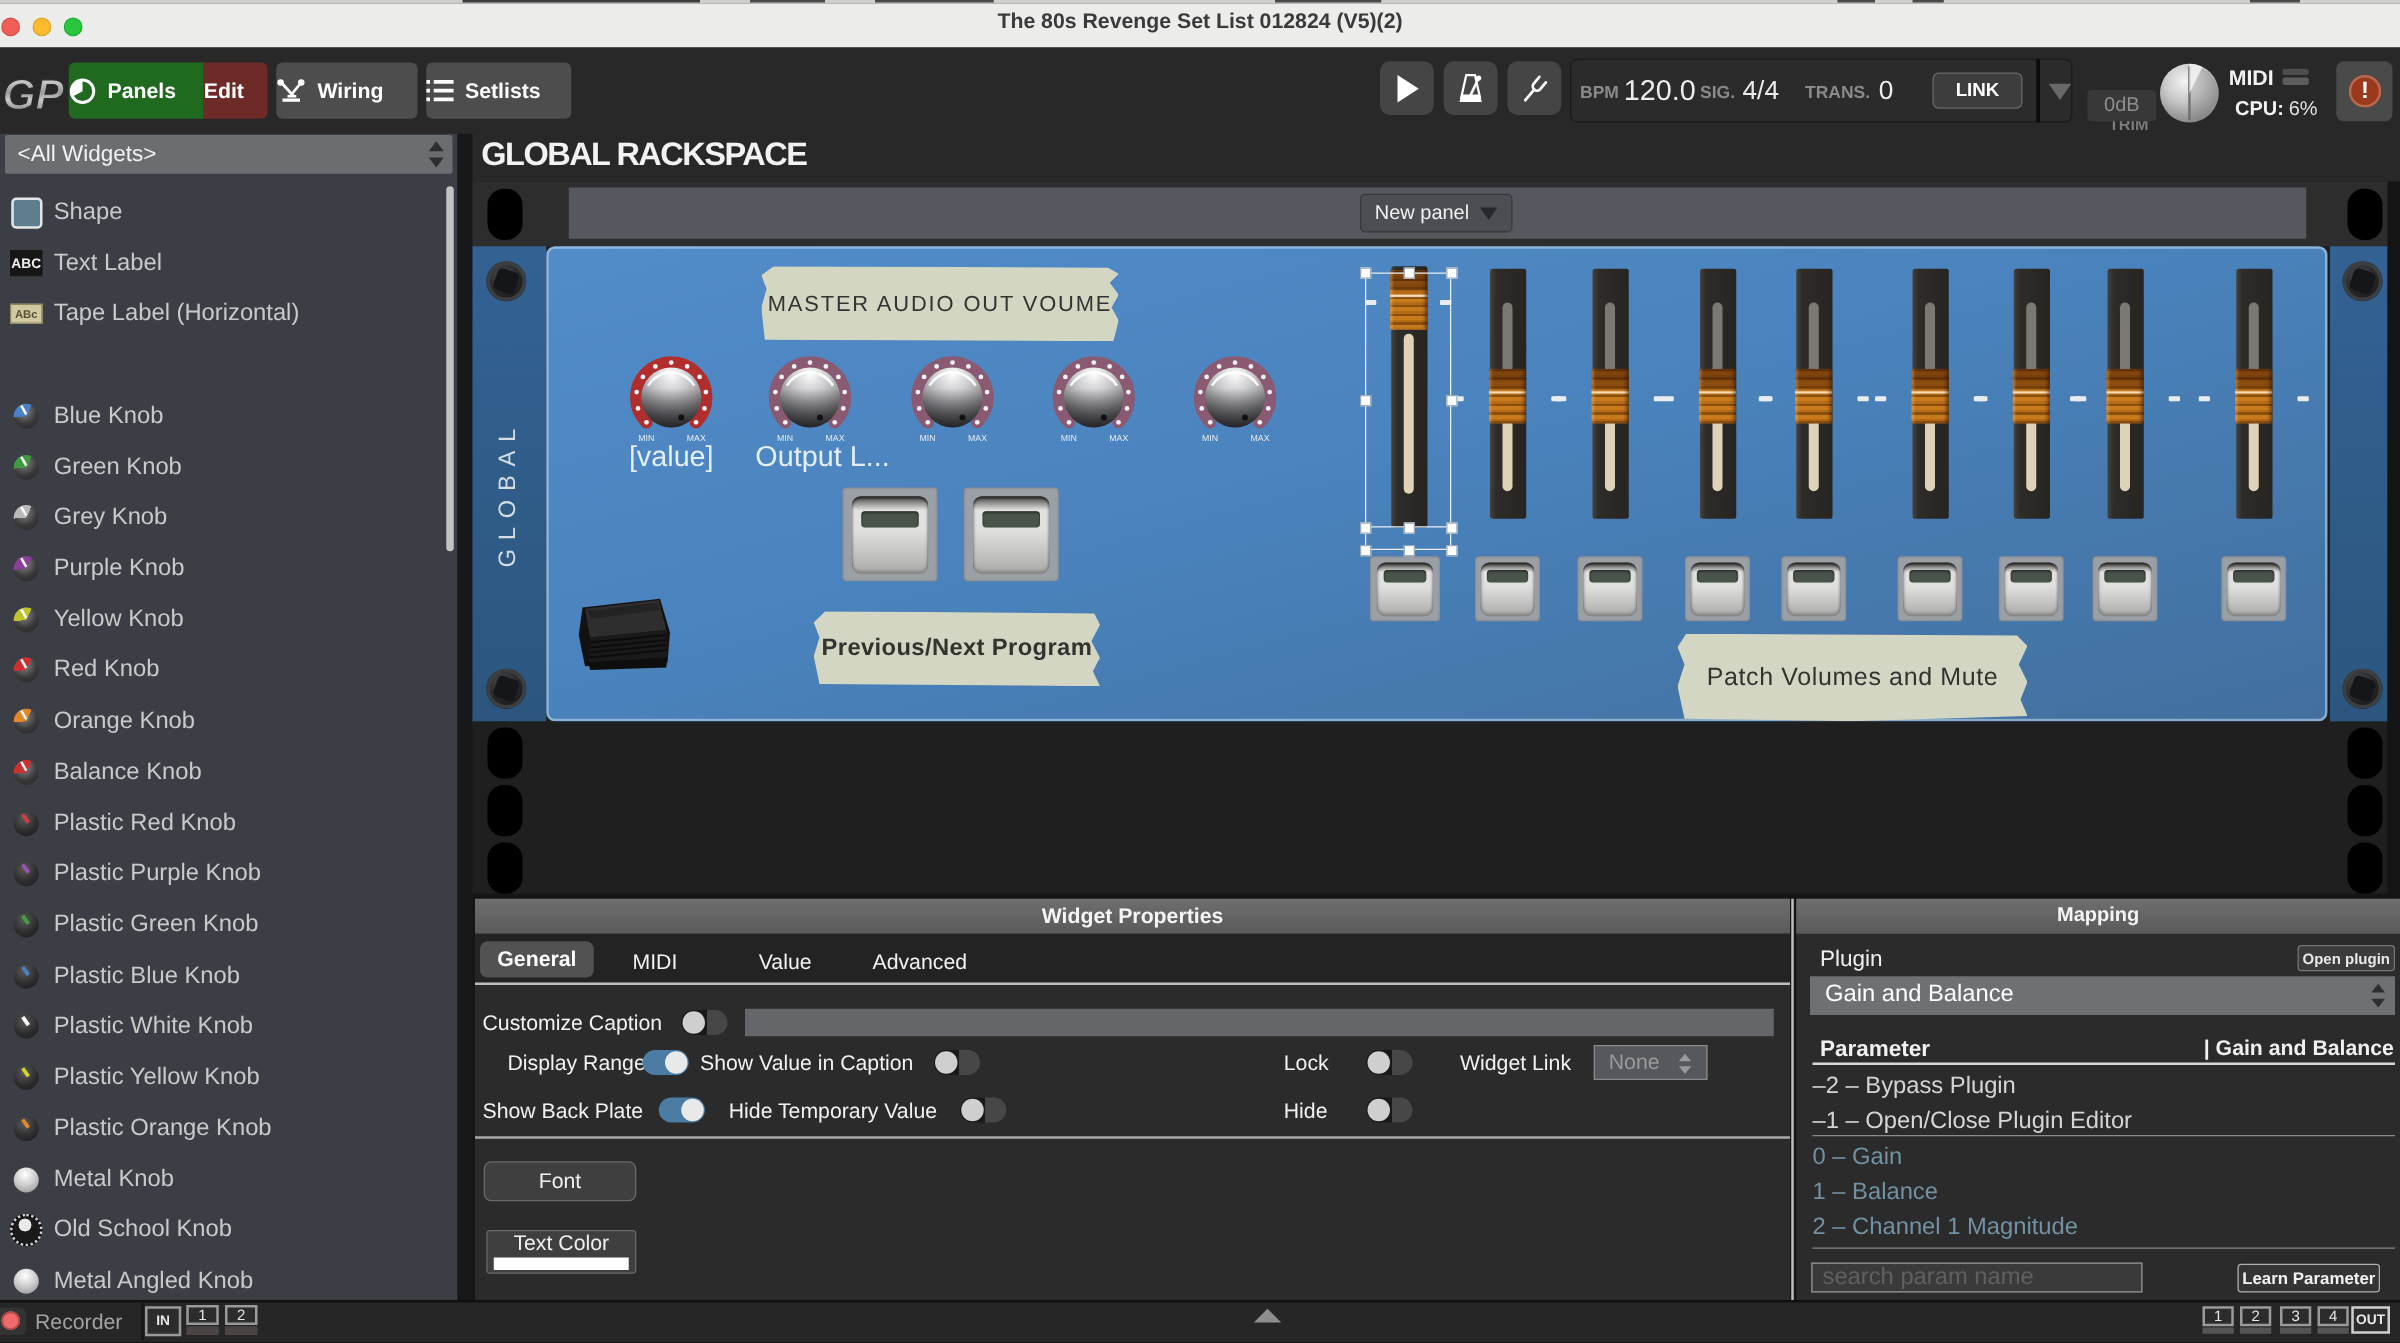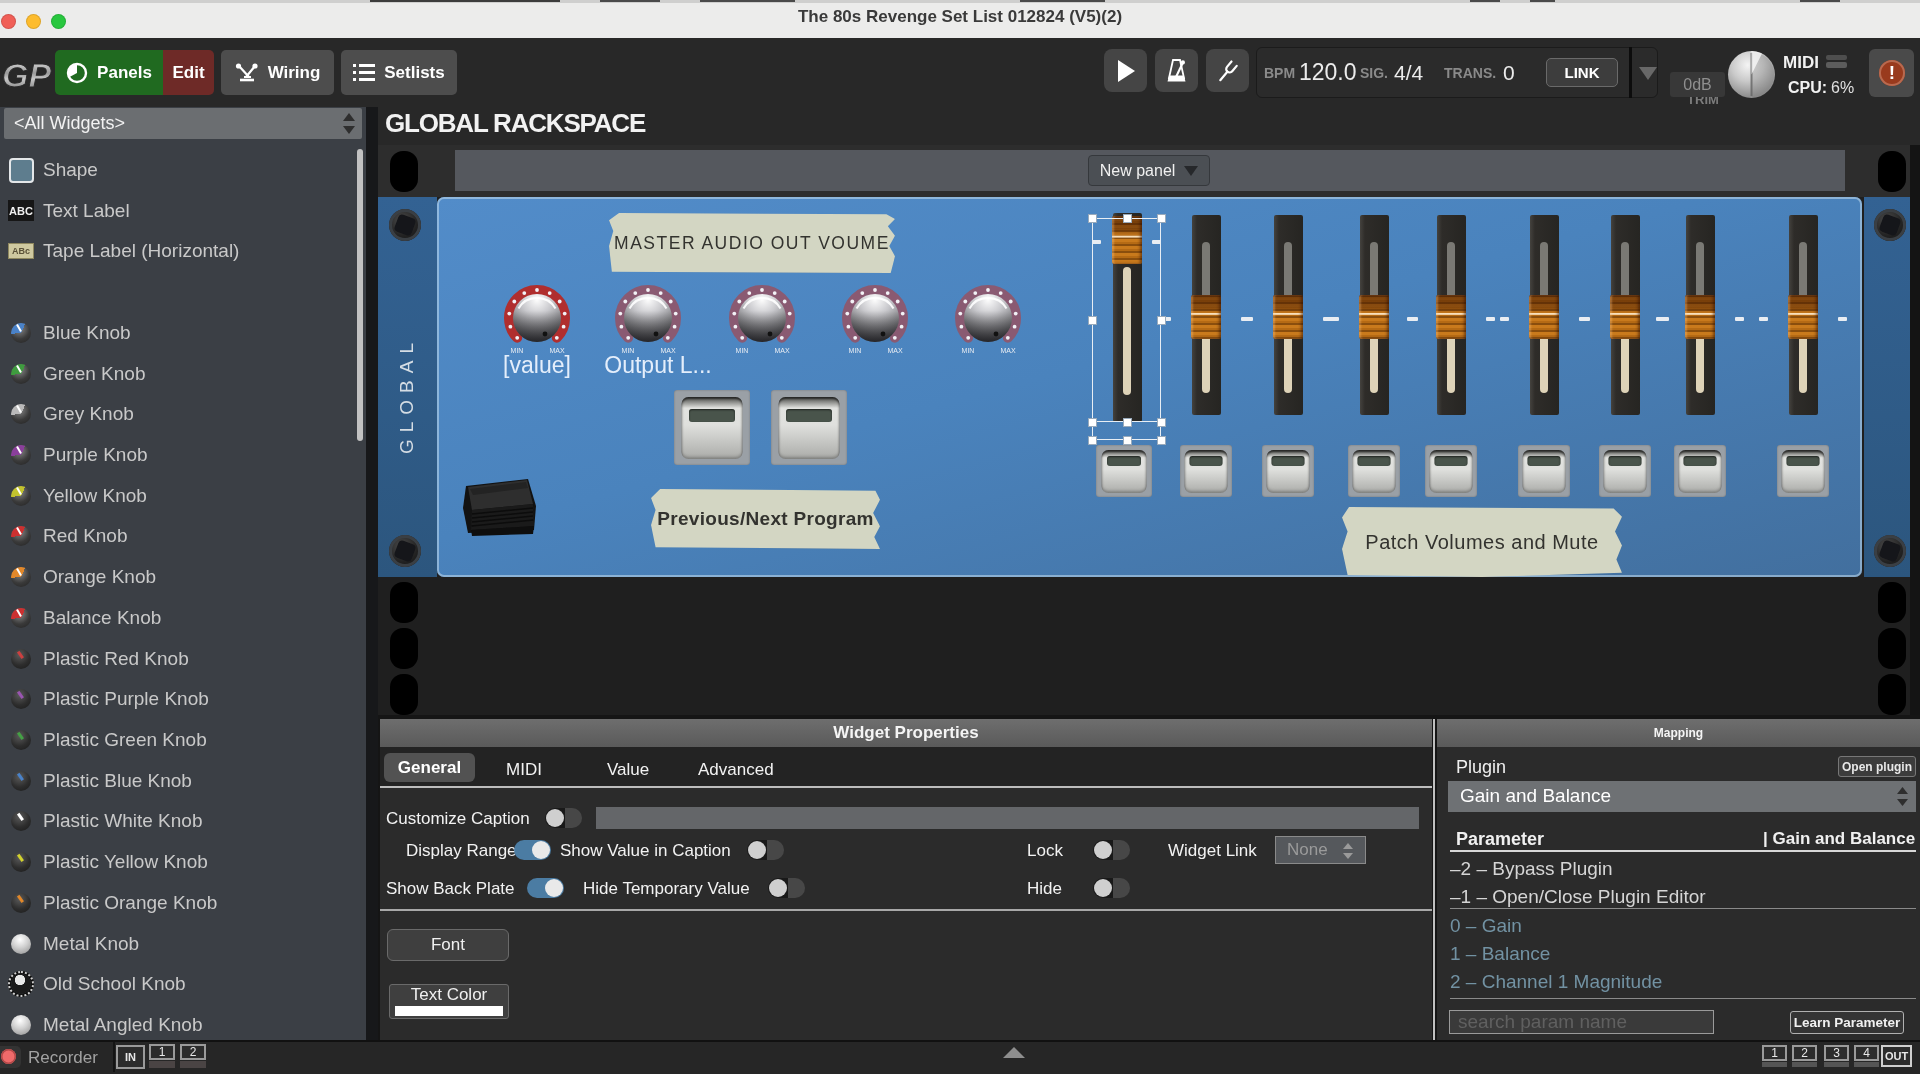--- a/index.html
+++ b/index.html
@@ -1,19 +1,19 @@
 <!DOCTYPE html>
 <html><head><meta charset="utf-8">
 <style>
 html,body{margin:0;padding:0;background:#111;}
 #app{position:relative;width:1920px;height:1074px;overflow:hidden;background:#1d1d1d;
  font-family:"Liberation Sans",sans-serif;}
 .ab{position:absolute;}
 .tl{border-radius:50%;width:15px;height:15px;position:absolute;top:11px;}
-.tbtn{position:absolute;top:50px;height:45px;display:flex;align-items:center;justify-content:center;
+.tbtn{position:absolute;top:50px;height:45px;display:flex;align-items:center;justify-content:flex-start;
  color:#fff;font-weight:bold;font-size:17px;}
 .rbtn{position:absolute;top:49px;width:43px;height:43px;background:#454545;border-radius:8px;
  display:flex;align-items:center;justify-content:center;}
 .row{position:absolute;left:0;width:360px;height:40px;display:flex;align-items:center;color:#c9c9c9;font-size:19px;padding-left:16px;}
 .row .ic{position:absolute;left:8px;width:26px;display:flex;justify-content:center;}
 .row .tx{position:absolute;left:43px;white-space:nowrap;}
 .kn{width:20px;height:20px;border-radius:50%;position:relative;}
 .oval{position:absolute;width:28px;height:41px;background:#000;border-radius:13px;}
 .screw{position:absolute;width:32px;height:32px;border-radius:50%;
  background:radial-gradient(circle at 40% 35%,#4a4a4a 0%,#222 55%,#111 100%);
@@ -645,21 +645,21 @@
 <div class="tog off" style="left:768px;top:878px;"></div>
 <div class="wlab" style="left:1027px;top:879px;">Hide</div>
 <div class="tog off" style="left:1093px;top:878px;"></div>
 <div class="ab" style="left:380px;top:909px;width:1052px;height:1.5px;background:#a8a8a8;"></div>
 <div class="ab" style="left:387px;top:929px;width:122px;height:32px;background:#3f3f3f;border:1px solid #6a6a6a;border-radius:6px;box-sizing:border-box;display:flex;align-items:center;justify-content:center;color:#f0f0f0;font-size:17px;">Font</div>
 <div class="ab" style="left:389px;top:984px;width:120px;height:35px;background:#3f3f3f;border:1px solid #6a6a6a;border-radius:3px;box-sizing:border-box;color:#f0f0f0;font-size:17px;text-align:center;">Text Color
  <div class="ab" style="left:5px;top:21px;width:108px;height:10px;background:#fff;"></div></div>
 
 <div class="ab" style="left:1433px;top:719px;width:2px;height:321px;background:#c0c0c0;"></div>
 <div class="ab" style="left:1437px;top:719px;width:483px;height:321px;background:#2b2b2b;"></div>
-<div class="ab" style="left:1437px;top:719px;width:483px;height:28px;background:linear-gradient(180deg,#6e6e6e 0,#5a5a5a 100%);display:flex;align-items:center;justify-content:center;color:#f5f5f5;font-size:12px;font-weight:bold;text-align:center;">Mapping</div>
+<div class="ab" style="left:1437px;top:719px;width:483px;height:28px;background:linear-gradient(180deg,#6e6e6e 0,#5a5a5a 100%);display:flex;align-items:center;justify-content:center;color:#f5f5f5;font-size:16px;font-weight:bold;text-align:center;">Mapping</div>
 <div class="ab" style="left:1456px;top:757px;font-size:18px;color:#f0f0f0;">Plugin</div>
 <div class="ab" style="left:1838px;top:756px;width:78px;height:21px;background:#3c3c3c;border:1px solid #777;border-radius:3px;box-sizing:border-box;display:flex;align-items:center;justify-content:center;color:#e8e8e8;font-size:12px;font-weight:bold;white-space:nowrap;">Open plugin</div>
 <div class="ab" style="left:1448px;top:781px;width:468px;height:31px;background:#6e7174;">
  <div class="ab" style="left:12px;top:4px;font-size:19px;color:#fff;">Gain and Balance</div>
  <svg class="ab" style="left:448px;top:5px;" width="13" height="21" viewBox="0 0 13 21">
         <path d="M6.5 1 L12 8 L1 8 Z" fill="#2e2e2e"></path>
         <path d="M6.5 20 L12 13 L1 13 Z" fill="#2e2e2e"></path>
       </svg>
 </div>
 <div class="ab" style="left:1456px;top:829px;font-size:18px;font-weight:bold;color:#f0f0f0;">Parameter</div>

